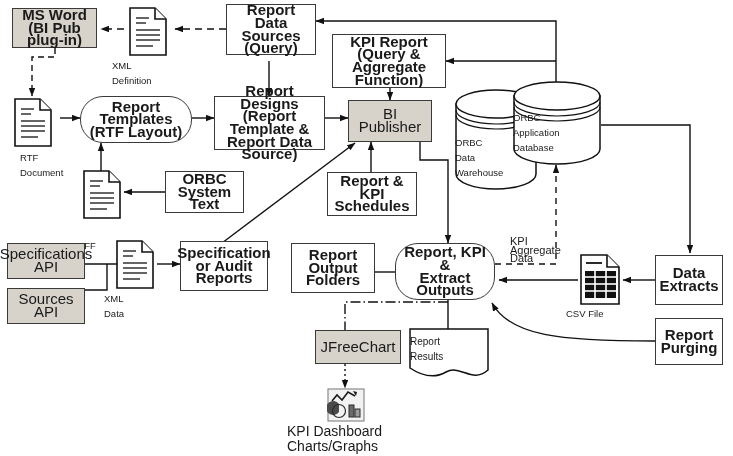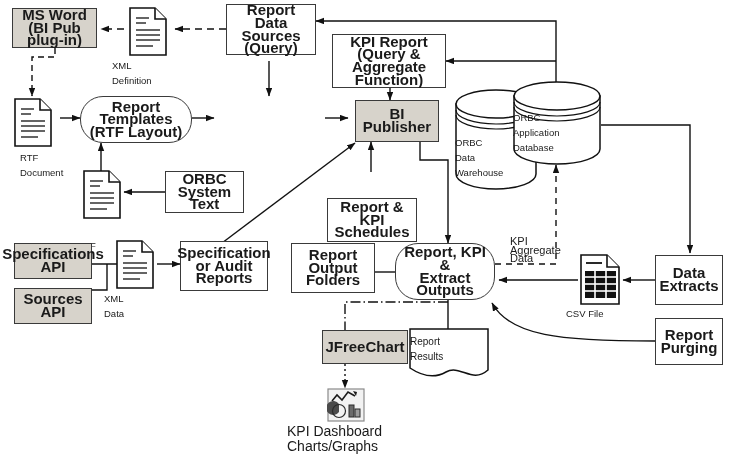--- a/index.html
+++ b/index.html
@@ -2,21 +2,21 @@
 <html><head>
 <meta charset="utf-8">
 <style>
   html,body{margin:0;padding:0;background:#ffffff;}
   body{font-family:"Liberation Sans", sans-serif;}
   #canvas{position:relative;width:733px;height:456px;background:#fff;overflow:hidden;}
   #canvas svg.wires{position:absolute;left:0;top:0;width:733px;height:456px;pointer-events:none;}
   .node{position:absolute;box-sizing:border-box;display:flex;align-items:center;justify-content:center;text-align:center;}
   .box{border:1.4px solid #3a3a3a;background:#ffffff;color:#1a1a1a;font-size:15px;line-height:12.6px;font-weight:bold;padding:1px 2px;}
   .box.gray{background:#d7d3cb;}
-  .box.plain{font-weight:bold;margin-left:7px;}
+  .box.plain{font-weight:normal;}
   .caption{position:absolute;text-align:left;font-size:9.5px;line-height:15px;color:#1a1a1a;}
   .docicon{position:absolute;}
   .smalllabel{position:absolute;text-align:left;font-size:11px;line-height:8.6px;color:#1a1a1a;}
   .cyl{position:absolute;}
   .lines{white-space:pre-line;}
 </style>
 </head>
 <body>
 
 <div id="canvas">
@@ -128,20 +128,23 @@
           <line x1="9" y1="40" x2="26" y2="40"></line>
       </g>
     </svg>
   </div>
   <div class="caption lines" style="left:0px;top:150px;width:66px;padding-left:20px;">RTF
 Document</div>
 
   <div class="node box lines" style="left:80px;top:96px;width:112px;height:47px;border-radius:23px;">Report Templates
 (RTF Layout)</div>
 
+  <div class="node box lines" style="left:214px;top:96px;width:111px;height:54px;">Report Designs
+(Report Template &amp;
+Report Data Source)</div>
 
   <div class="node box gray plain" style="left:348px;top:100px;width:84px;height:42px;">BI Publisher</div>
 
   <div class="cyl" style="left:453px;top:88px;">
     <svg width="86" height="106" viewBox="0 0 86 106">
       <path d="M3,16 L3,86 A40,15 0 0 0 83,86 L83,16 Z" fill="#fff" stroke="#111" stroke-width="1.5"></path>
       <ellipse cx="43" cy="16" rx="40" ry="14" fill="#fff" stroke="#111" stroke-width="1.5"></ellipse>
       <path d="M3,22 A40,14 0 0 0 83,22" fill="none" stroke="#111" stroke-width="1.2"></path>
       <path d="M3,27 A40,14 0 0 0 83,27" fill="none" stroke="#111" stroke-width="1.2"></path>
     </svg>
@@ -175,21 +178,21 @@
           <line x1="9" y1="40" x2="26" y2="40"></line>
       </g>
     </svg>
   </div>
   <div class="caption lines" style="left:70px;top:221px;width:64px;margin-top:17px;">XLIFF
 File</div>
 
   <div class="node box lines" style="left:165px;top:171px;width:79px;height:42px;">ORBC
 System Text</div>
 
-  <div class="node box lines" style="left:327px;top:172px;width:90px;height:44px;margin-top:26px;">Report &amp; KPI
+  <div class="node box lines" style="left:327px;top:172px;width:90px;height:44px;">Report &amp; KPI
 Schedules</div>
 
   <div class="node box gray plain lines" style="left:7px;top:243px;width:78px;height:36px;">Specifications
 API</div>
 
   <div class="node box gray plain lines" style="left:7px;top:288px;width:78px;height:36px;">Sources
 API</div>
 
   <div class="docicon" style="left:114px;top:239px;">
     <svg width="42" height="52" viewBox="0 0 42 52">

